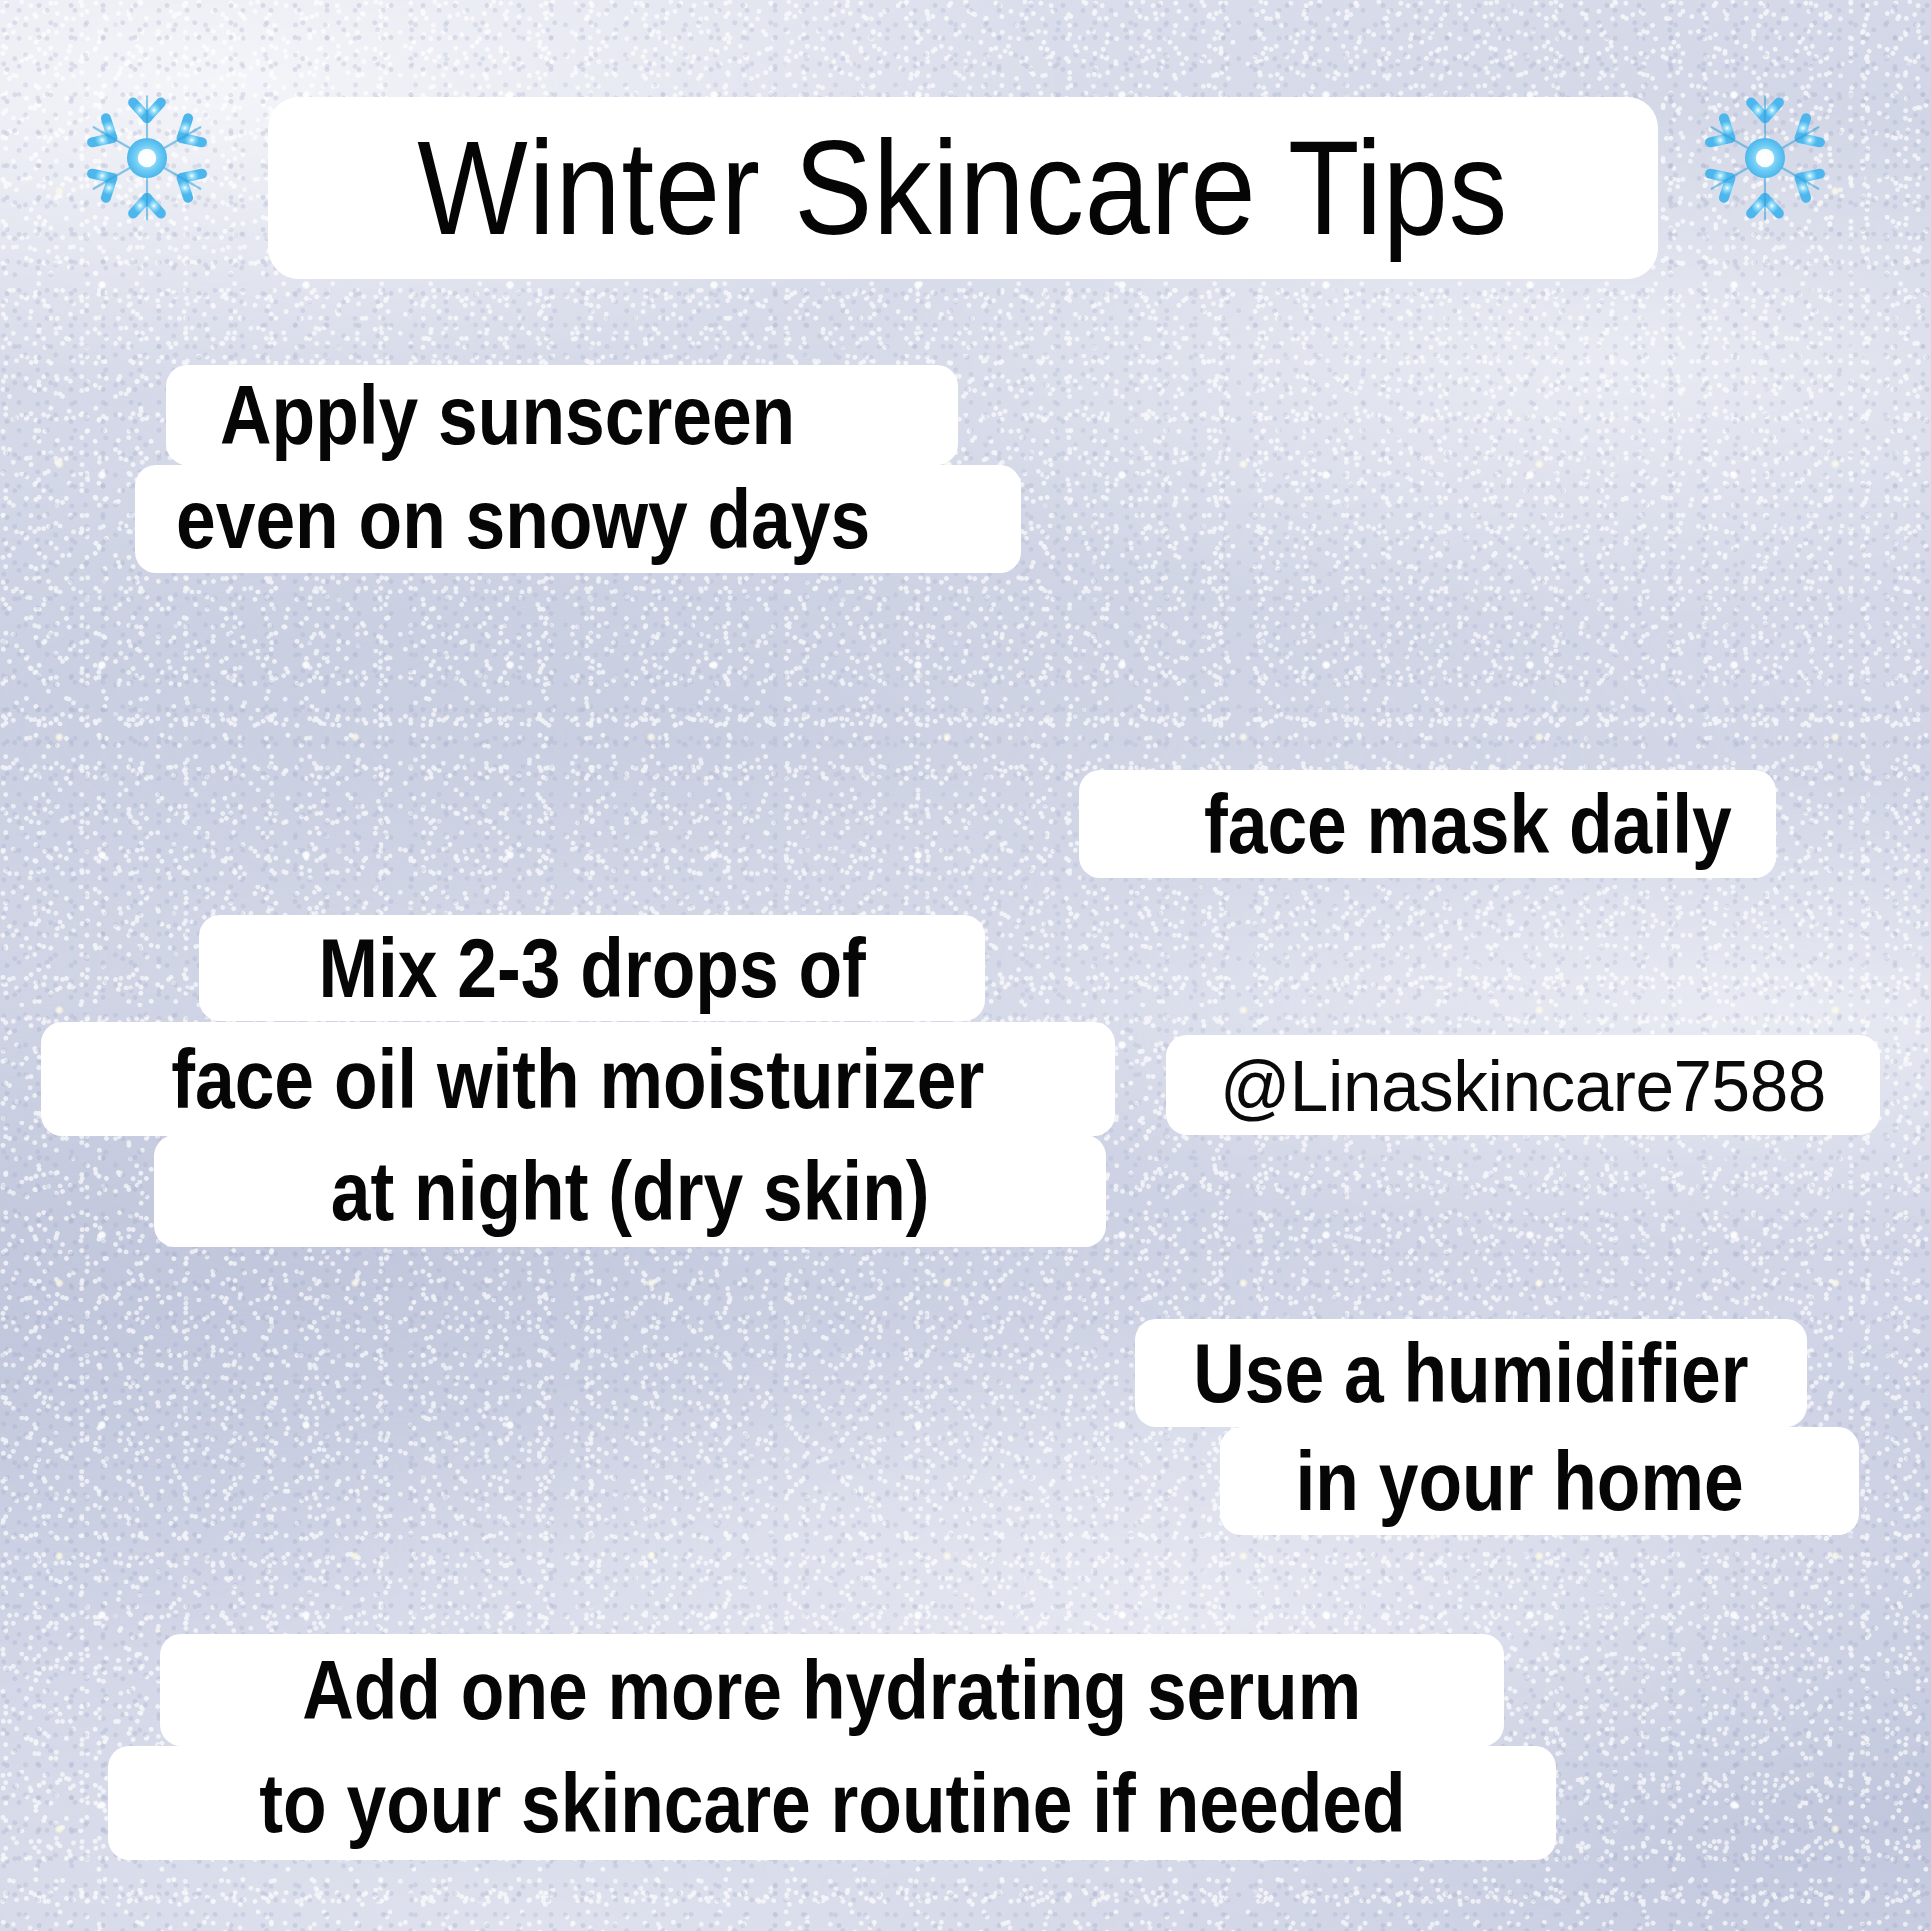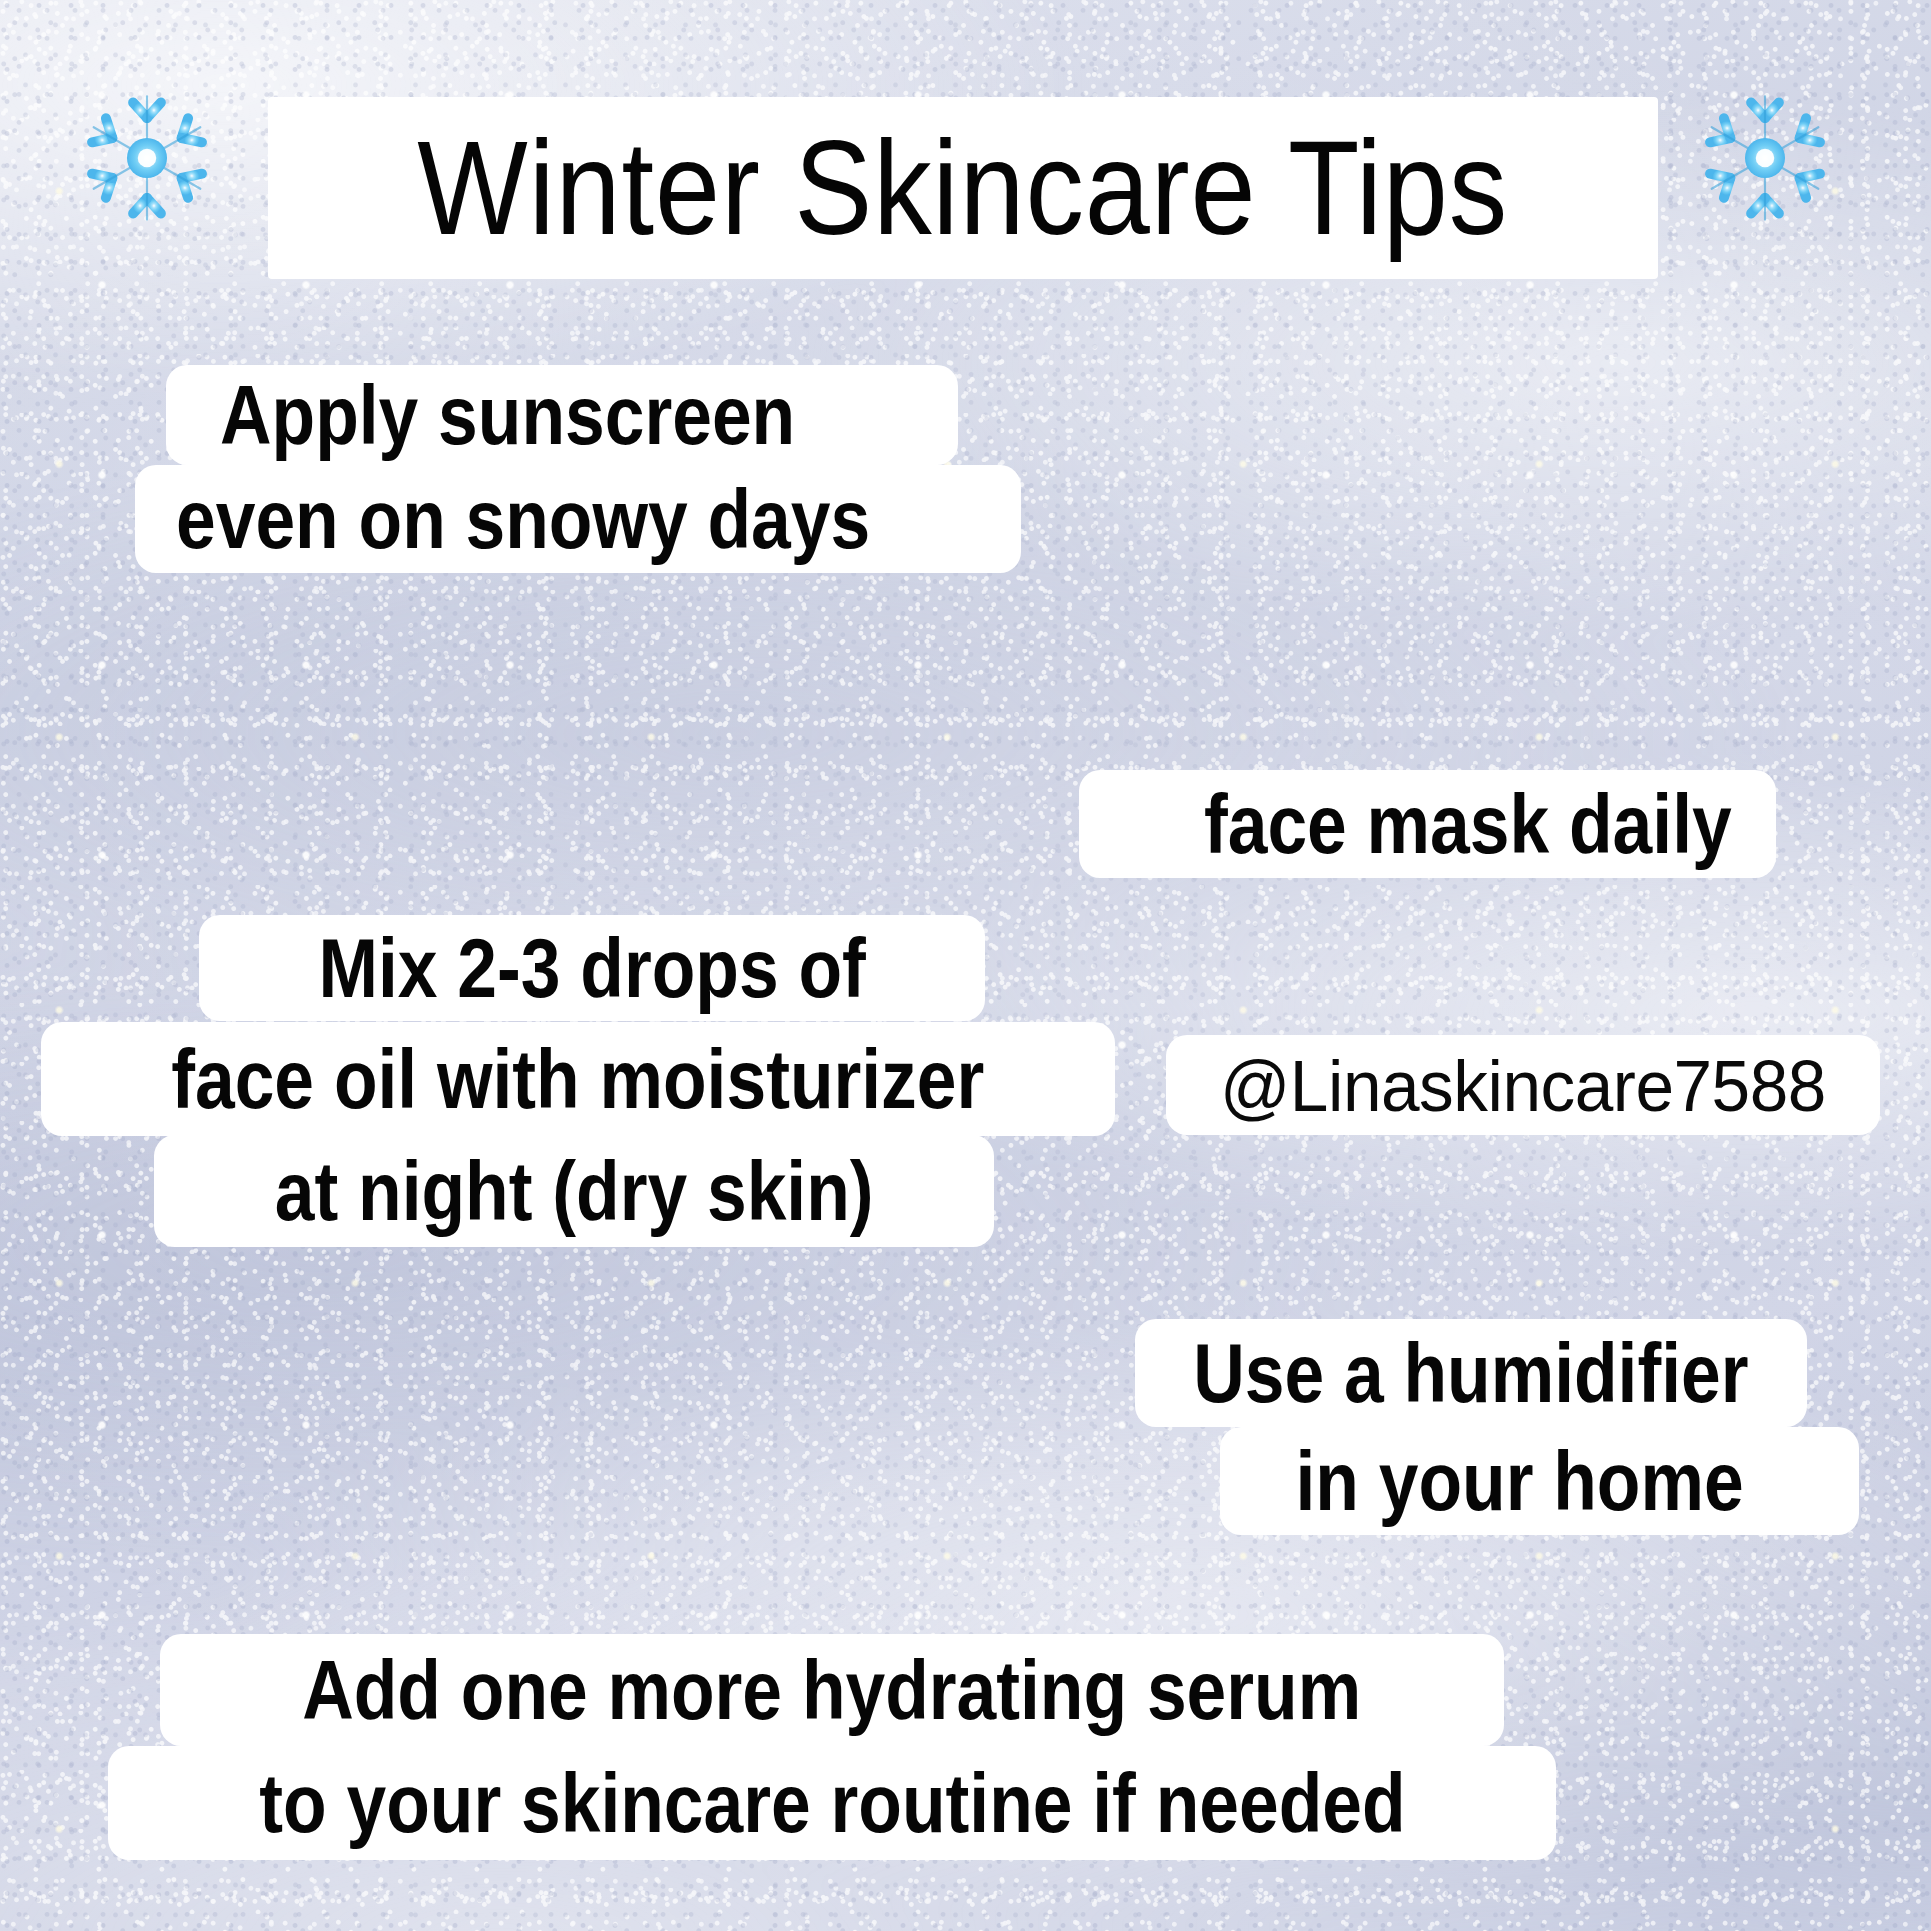--- a/index.html
+++ b/index.html
@@ -128,21 +128,21 @@
     color: #0a0a0a;
     white-space: nowrap;
     font-family: "Liberation Sans", sans-serif;
   }
 
   .title-chip {
     left: 268px;
     top: 97px;
     width: 1390px;
     height: 182px;
-    border-radius: 4px;
+    border-radius: 31px;
     justify-content: center;
   }
   .title-text {
     font-size: 133px;
     line-height: 1;
     font-weight: 400;
     letter-spacing: 1px;
     transform: scaleX(.88);
     transform-origin: center;
     color: #050505;
@@ -171,21 +171,21 @@
 
   
   #chip-t1a { left: 166px;  top: 365px;  width: 792px;  height: 100px; padding: 0 54px; }
   #chip-t1b { left: 135px;  top: 465px;  width: 886px;  height: 108px; padding: 0 41px; }
 
   #chip-t2a { left: 987px; top: 658px;  width: 894px;  height: 112px; padding: 0 54px; justify-content: flex-end; }
   #chip-t2b { left: 1079px; top: 770px;  width: 697px;  height: 108px; padding: 0 44px; justify-content: flex-end; }
 
   #chip-t3a { left: 199px;  top: 915px;  width: 786px;  height: 106px; padding: 0 30px; justify-content: center; }
   #chip-t3b { left: 41px;   top: 1022px; width: 1074px; height: 114px; padding: 0 39px; justify-content: center; }
-  #chip-t3c { left: 154px;  top: 1135px; width: 840px;  height: 112px; padding: 0 42px; justify-content: center; }
+  #chip-t3c { left: 154px;  top: 1135px; width: 952px;  height: 112px; padding: 0 42px; justify-content: center; }
 
   #chip-handle { left: 1166px; top: 1035px; width: 714px; height: 100px; padding: 4px 39px; justify-content: center; }
 
   #chip-t4a { left: 1135px; top: 1319px; width: 672px;  height: 108px; padding: 0 44px; justify-content: center; }
   #chip-t4b { left: 1220px; top: 1427px; width: 639px;  height: 108px; padding: 0 39px; justify-content: flex-start; }
 
   #chip-t5a { left: 160px;  top: 1634px; width: 1344px; height: 112px; padding: 0 46px; justify-content: center; }
   #chip-t5b { left: 108px;  top: 1746px; width: 1448px; height: 114px; padding: 0 42px; justify-content: center; }
 
   

